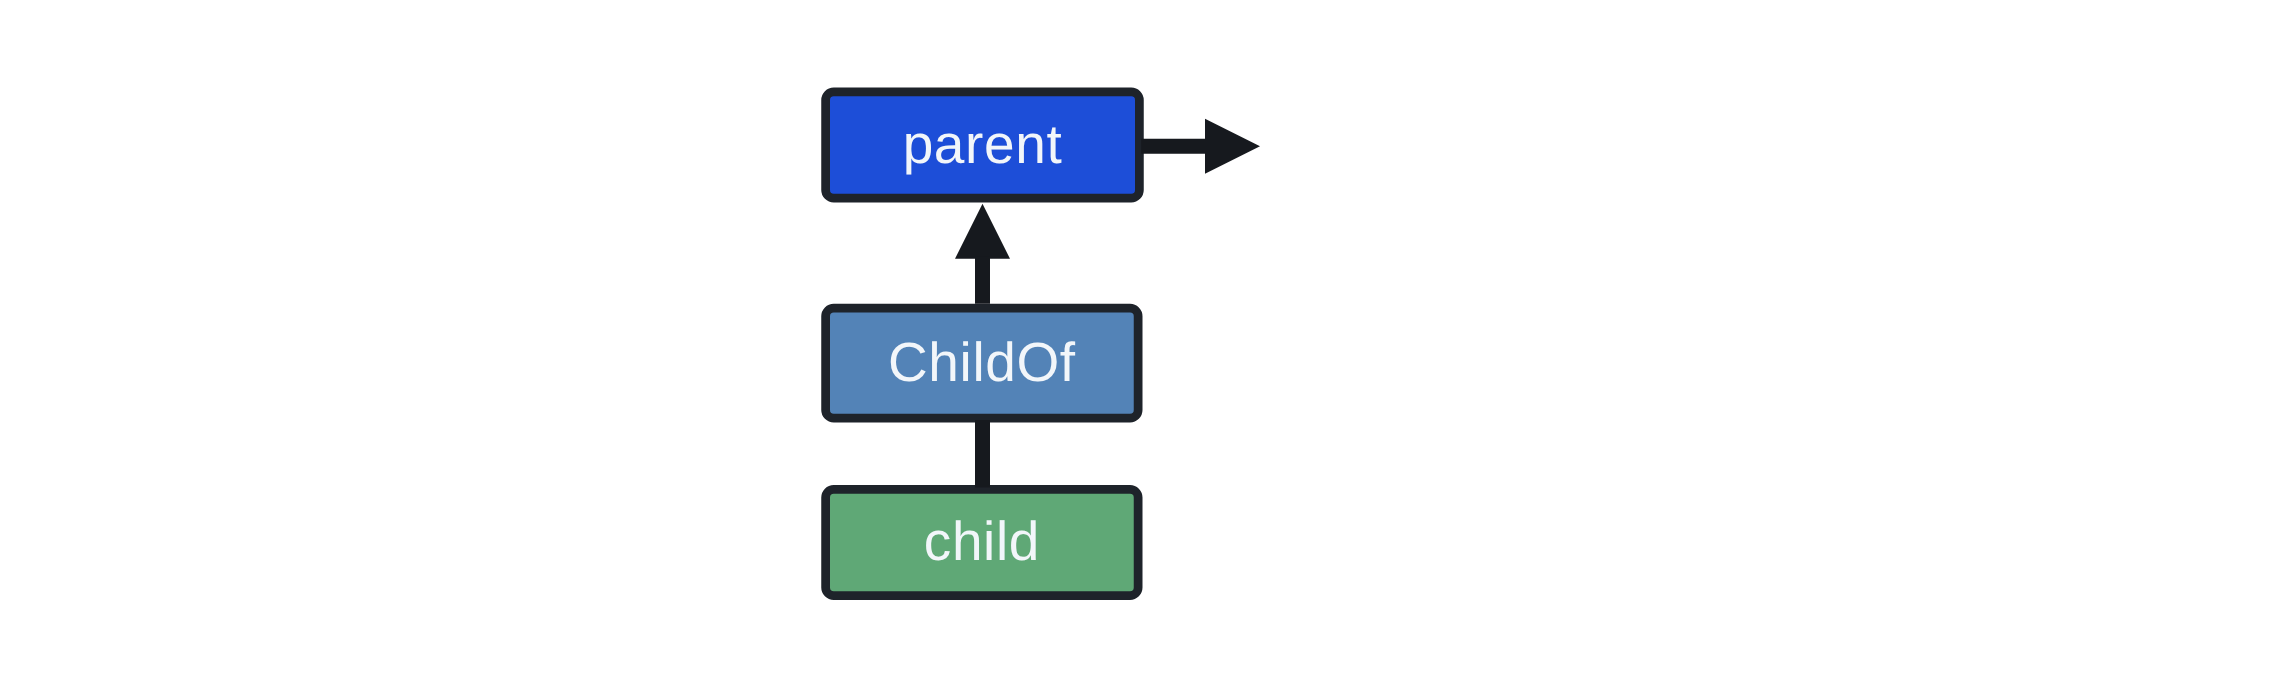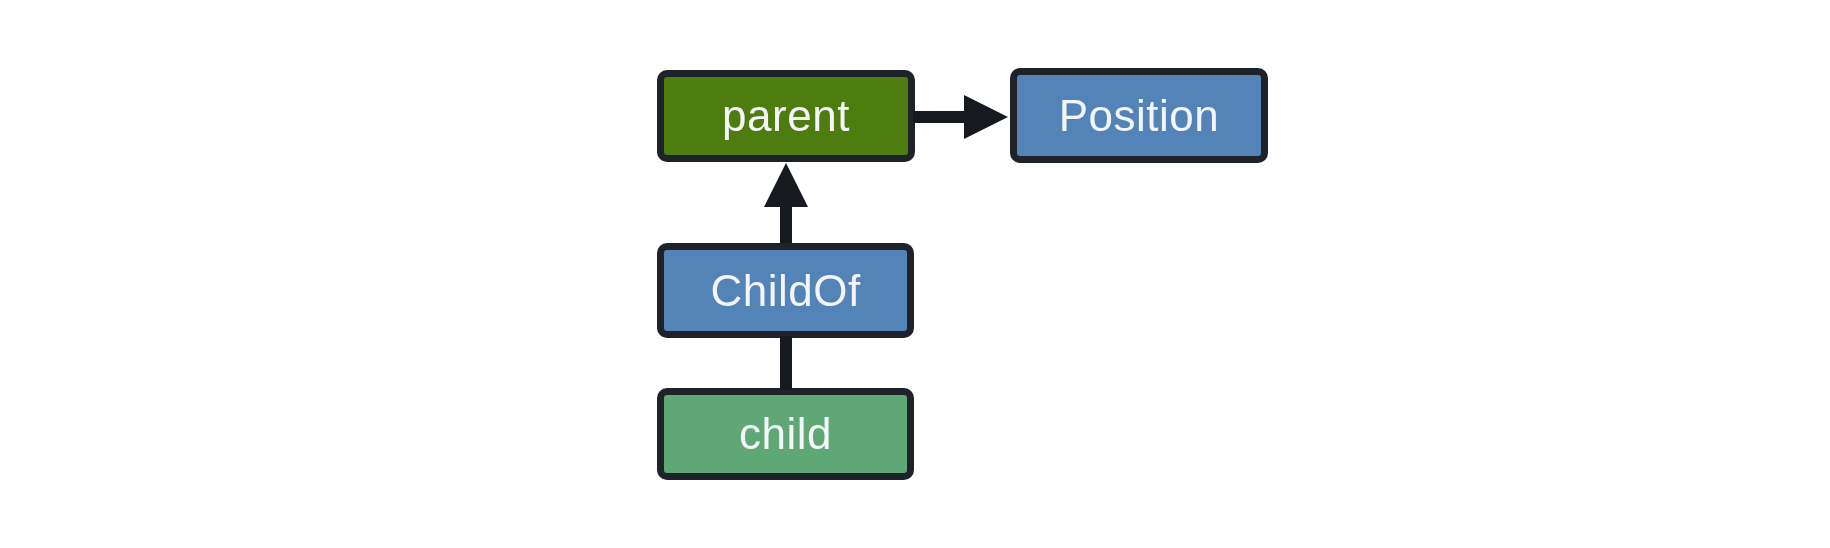--- a/index.html
+++ b/index.html
@@ -46,27 +46,24 @@
     border-top: 22px solid transparent;
     border-bottom: 22px solid transparent;
     border-left: 44px solid var(--arrow, #16191e);
   }
 </style>
 </head>
 <body>
 
 <div class="canvas">
 
-  <div class="node" style="left: 657px; top: 70px; width: 258px; height: 92px; background: #4d7c0f;">
+  <div class="node" style="left: 657px; top: 70px; width: 258px; height: 92px; background: #1d4ed8;">
     <span class="node-label">parent</span>
   </div>
 
-  <div class="node" style="left: 1010px; top: 68px; width: 258px; height: 95px; background: rgb(83, 131, 183);">
-    <span class="node-label">Position</span>
-  </div>
 
   <div class="node" style="left: 657px; top: 388px; width: 257px; height: 92px; background: rgb(95, 168, 118);">
     <span class="node-label">child</span>
   </div>
 
   <div class="node" style="left: 657px; top: 243px; width: 257px; height: 95px; background: rgb(83, 131, 183);">
     <span class="node-label">ChildOf</span>
   </div>
 
   <div>

